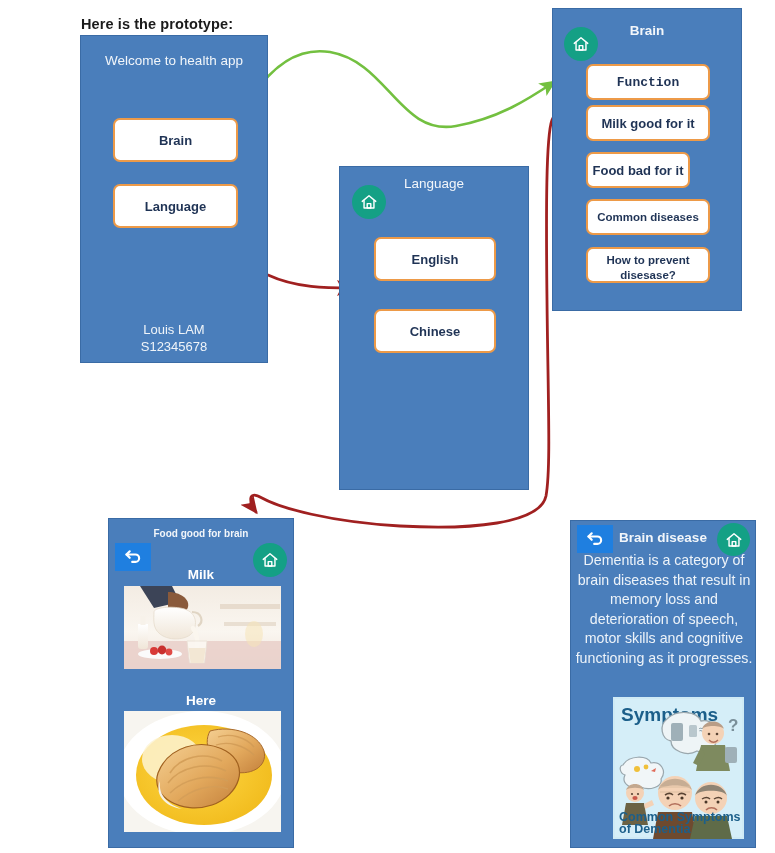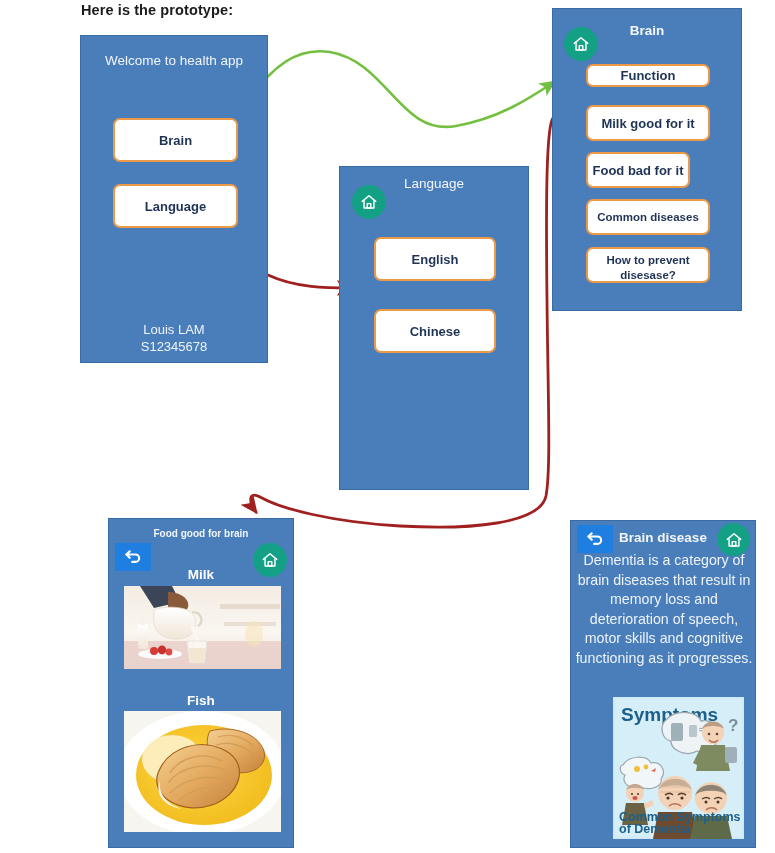--- a/index.html
+++ b/index.html
@@ -8,21 +8,21 @@
     background:#ffffff;
     font-family:"Liberation Sans", sans-serif;
     position:relative;
     overflow:hidden;
     color:#1a1a1a;
   }
   #canvas{position:absolute;inset:0;width:775px;height:853px;}
 
   
   .caption{
-    position:absolute;left:81px;top:2px;
+    position:absolute;left:81px;top:16px;
     font-size:14.5px;font-weight:600;color:#1b1b1b;
     letter-spacing:.1px;white-space:nowrap;
   }
 
   
   #connectors{position:absolute;left:0;top:0;width:775px;height:853px;pointer-events:none;}
 
   
   .screen{
     position:absolute;
@@ -157,21 +157,21 @@
     <div class="home-btn round" style="left:11px;top:18px;width:34px;height:34px;">
       <span>
         <svg width="18" height="18" viewBox="0 0 24 24" fill="none" stroke="#ffffff" stroke-width="1.9" stroke-linecap="round" stroke-linejoin="round">
           <path d="M3 11.2 L12 3.6 L21 11.2"></path>
           <path d="M5.4 10.3 V20 H18.6 V10.3"></path>
           <rect x="9.6" y="14.2" width="4.8" height="5.8"></rect>
         </svg>
       </span>
     </div>
 
-    <div class="mbtn" style="left:33px;top:55px;width:124px;height:23px;">Function</div>
+    <div class="mbtn" style="left:33px;top:55px;width:124px;height:36px;font-family:Liberation Mono, monospace;">Function</div>
 
     <div class="mbtn" style="left:33px;top:96px;width:124px;height:36px;">Milk good for it</div>
 
     <div class="mbtn" style="left:33px;top:143px;width:104px;height:36px;">Food bad for it</div>
 
     <div class="mbtn small" style="left:33px;top:190px;width:124px;height:36px;">Common diseases</div>
 
     <div class="mbtn small two-line" style="left:33px;top:238px;width:124px;height:36px;padding:4px 10px 0 10px;">How to prevent disesase?</div>
   </div>
 
@@ -233,21 +233,21 @@
         <path d="M30 26 C30 22 44 20 56 22 C70 24 74 34 70 44 C66 54 46 56 36 48 C28 42 30 32 30 26 Z" fill="url(#milkG)" stroke="#e6dccd" stroke-width="0.8"></path>
         <path d="M68 26 C78 26 80 36 74 40" fill="none" stroke="#e0d5c4" stroke-width="2.2"></path>
 
         <path d="M69 42 C74 50 74 56 73 62" fill="none" stroke="#fbf6ee" stroke-width="4.5" stroke-linecap="round"></path>
 
         <path d="M63 55 h20 l-2.5 22 h-15 z" fill="#fcf8f2" opacity="0.95" stroke="#e8e0d4" stroke-width="0.8"></path>
         <path d="M64.6 62 h17 l-2 15 h-13 z" fill="#f3e7d4"></path>
       </svg>
     </div>
 
-    <div class="photo-label" style="top:174px;font-weight:600;">Fish</div>
+    <div class="photo-label" style="top:174px;font-weight:600;">Here</div>
 
     <div class="photo" style="left:15px;top:192px;width:157px;height:121px;">
       <svg width="157" height="121" viewBox="0 0 157 121">
         <defs>
           <linearGradient id="fishG" x1="0" y1="0" x2="1" y2="1">
             <stop offset="0%" stop-color="#f4cf92"></stop>
             <stop offset="55%" stop-color="#e2a85c"></stop>
             <stop offset="100%" stop-color="#c4813c"></stop>
           </linearGradient>
           <radialGradient id="sauceG" cx="45%" cy="45%" r="65%">

